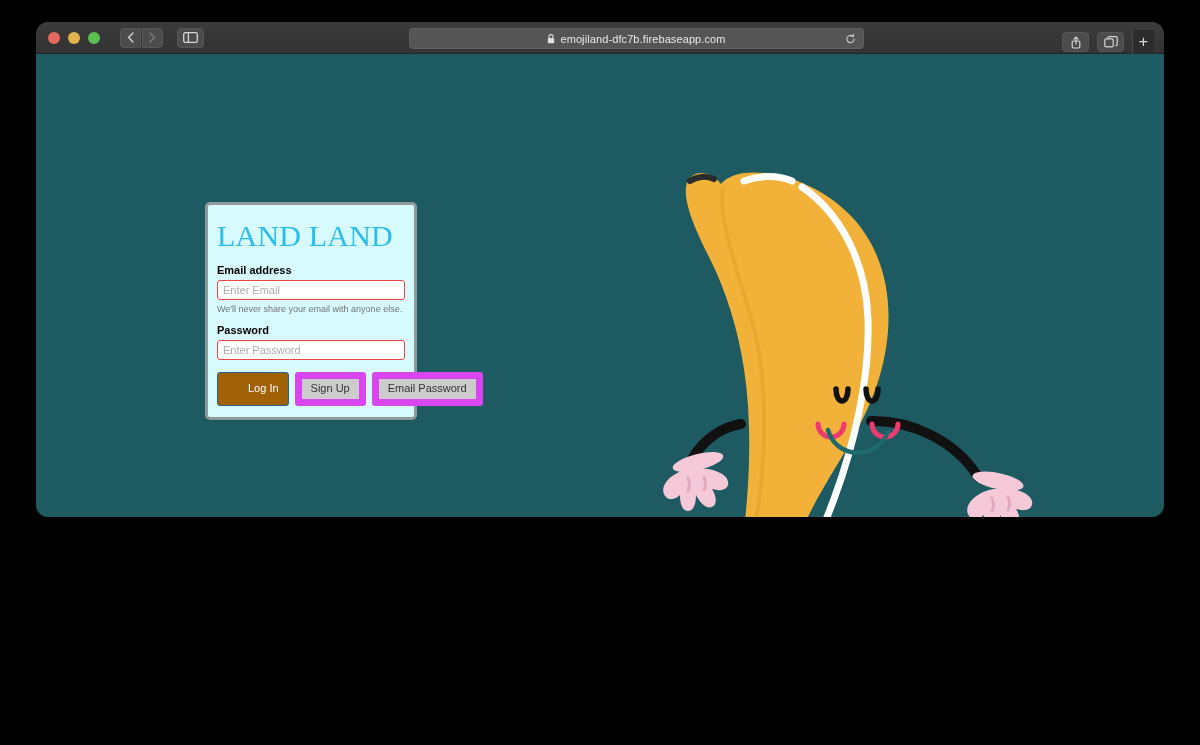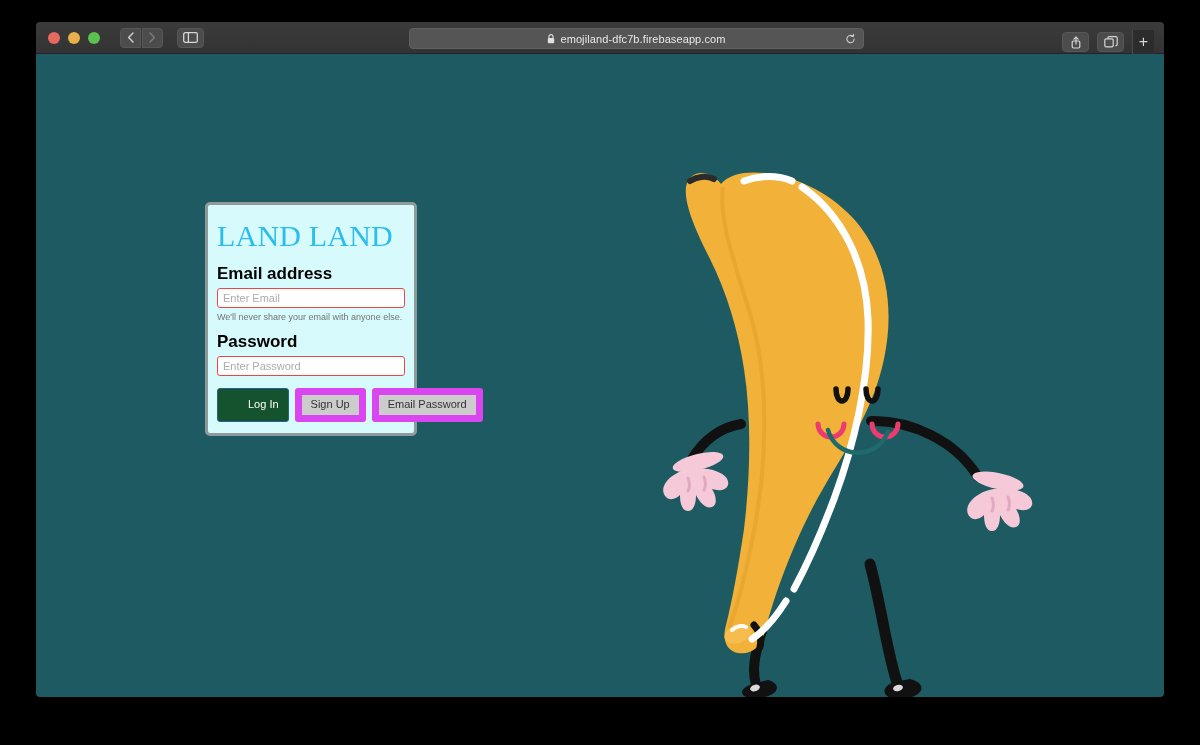--- a/index.html
+++ b/index.html
@@ -9,22 +9,22 @@
     width: 1200px; height: 745px;
     background: #000000;
     font-family: "Liberation Sans", sans-serif;
     overflow: hidden;
   }
 
   
   #browser-window {
     position: absolute;
     left: 36px; top: 22px;
-    width: 1128px; height: 675px;
-    border-radius: 4px;
+    width: 1128px; height: 495px;
+    border-radius: 12px;
     overflow: hidden;
     box-shadow: 0 0 0 1px #000;
   }
 
   #titlebar {
     position: relative;
     height: 32px;
     background: linear-gradient(#3b3b3b, #333333);
     border-bottom: 1px solid #252525;
     display: flex;
@@ -146,21 +146,21 @@
   #card-title {
     color: #2bbdee;
     font-family: "Liberation Serif", "DejaVu Serif", serif;
     font-size: 30px;
     font-weight: 400;
     line-height: 1.12;
     margin: 4px 0 11px 0;
     letter-spacing: .2px;
   }
   .field-label {
-    font-size: 17px;
+    font-size: 11px;
     font-weight: bold;
     color: #000;
     margin-bottom: 4px;
     display: block;
   }
   .text-input {
     width: 100%;
     height: 20px;
     border: 1px solid #ef4444;
     border-radius: 3px;
@@ -185,21 +185,21 @@
   .btn {
     font-family: "Liberation Sans", sans-serif;
     font-size: 11px;
     padding: 4px 9px 5px 9px;
     border-radius: 3px;
     cursor: pointer;
     line-height: 1;
     white-space: nowrap;
   }
   .btn-primary {
-    background: #14532d;
+    background: #a16207;
     border: 1px solid #2a5f96;
     color: #ffffff;
     padding-left: 30px;
   }
   .btn-default {
     background: #cccccc;
     border: 7px solid #d946ef;
     color: #333333;
   }
 

